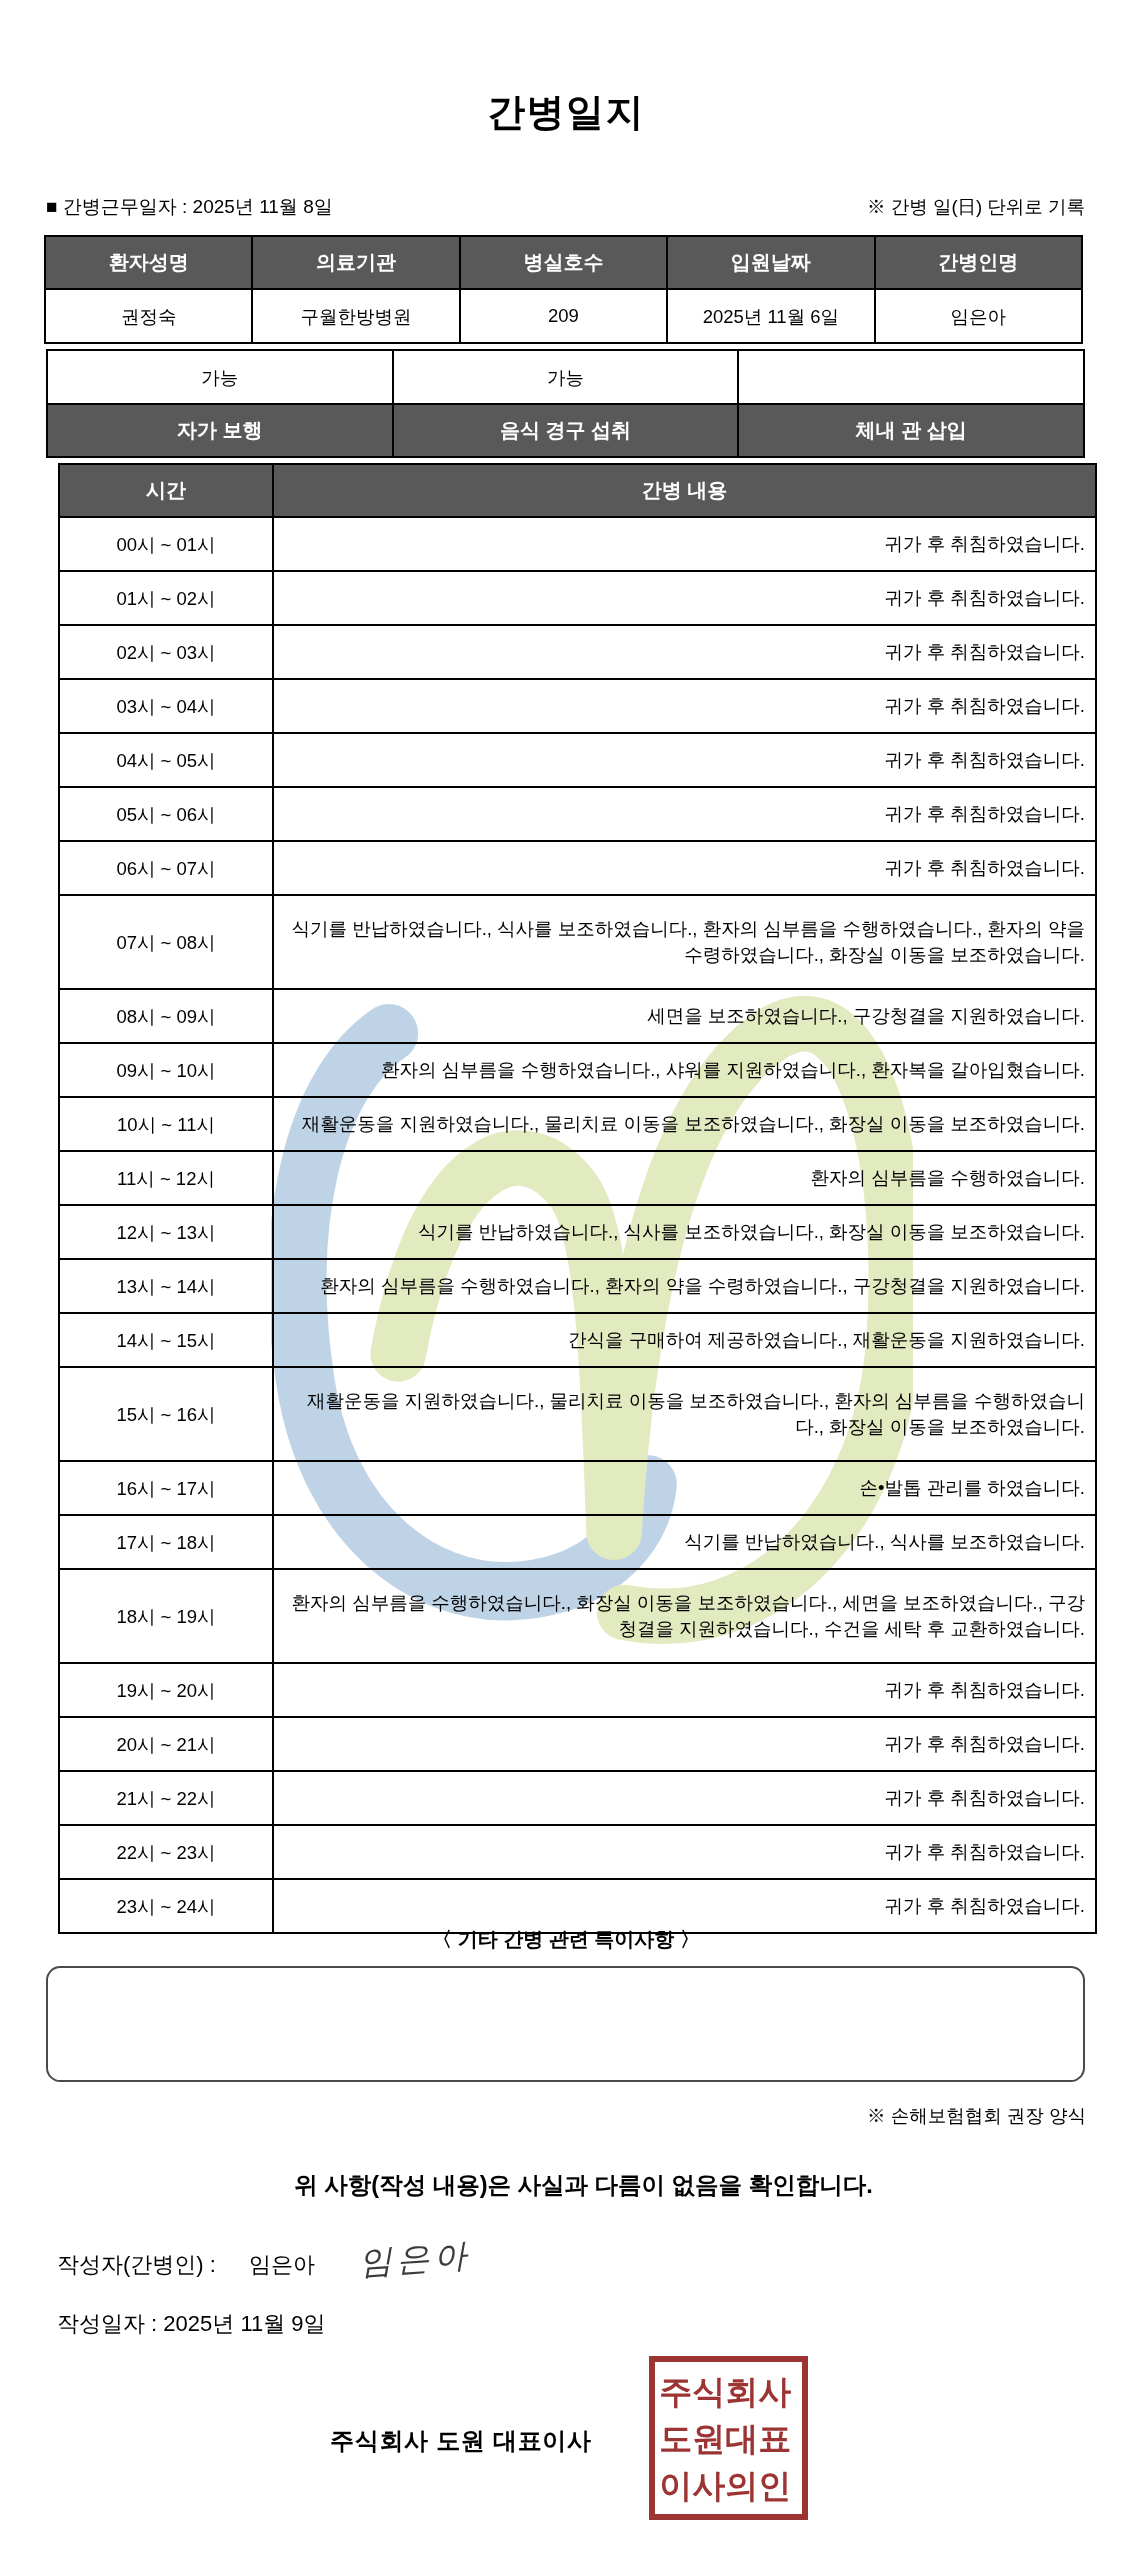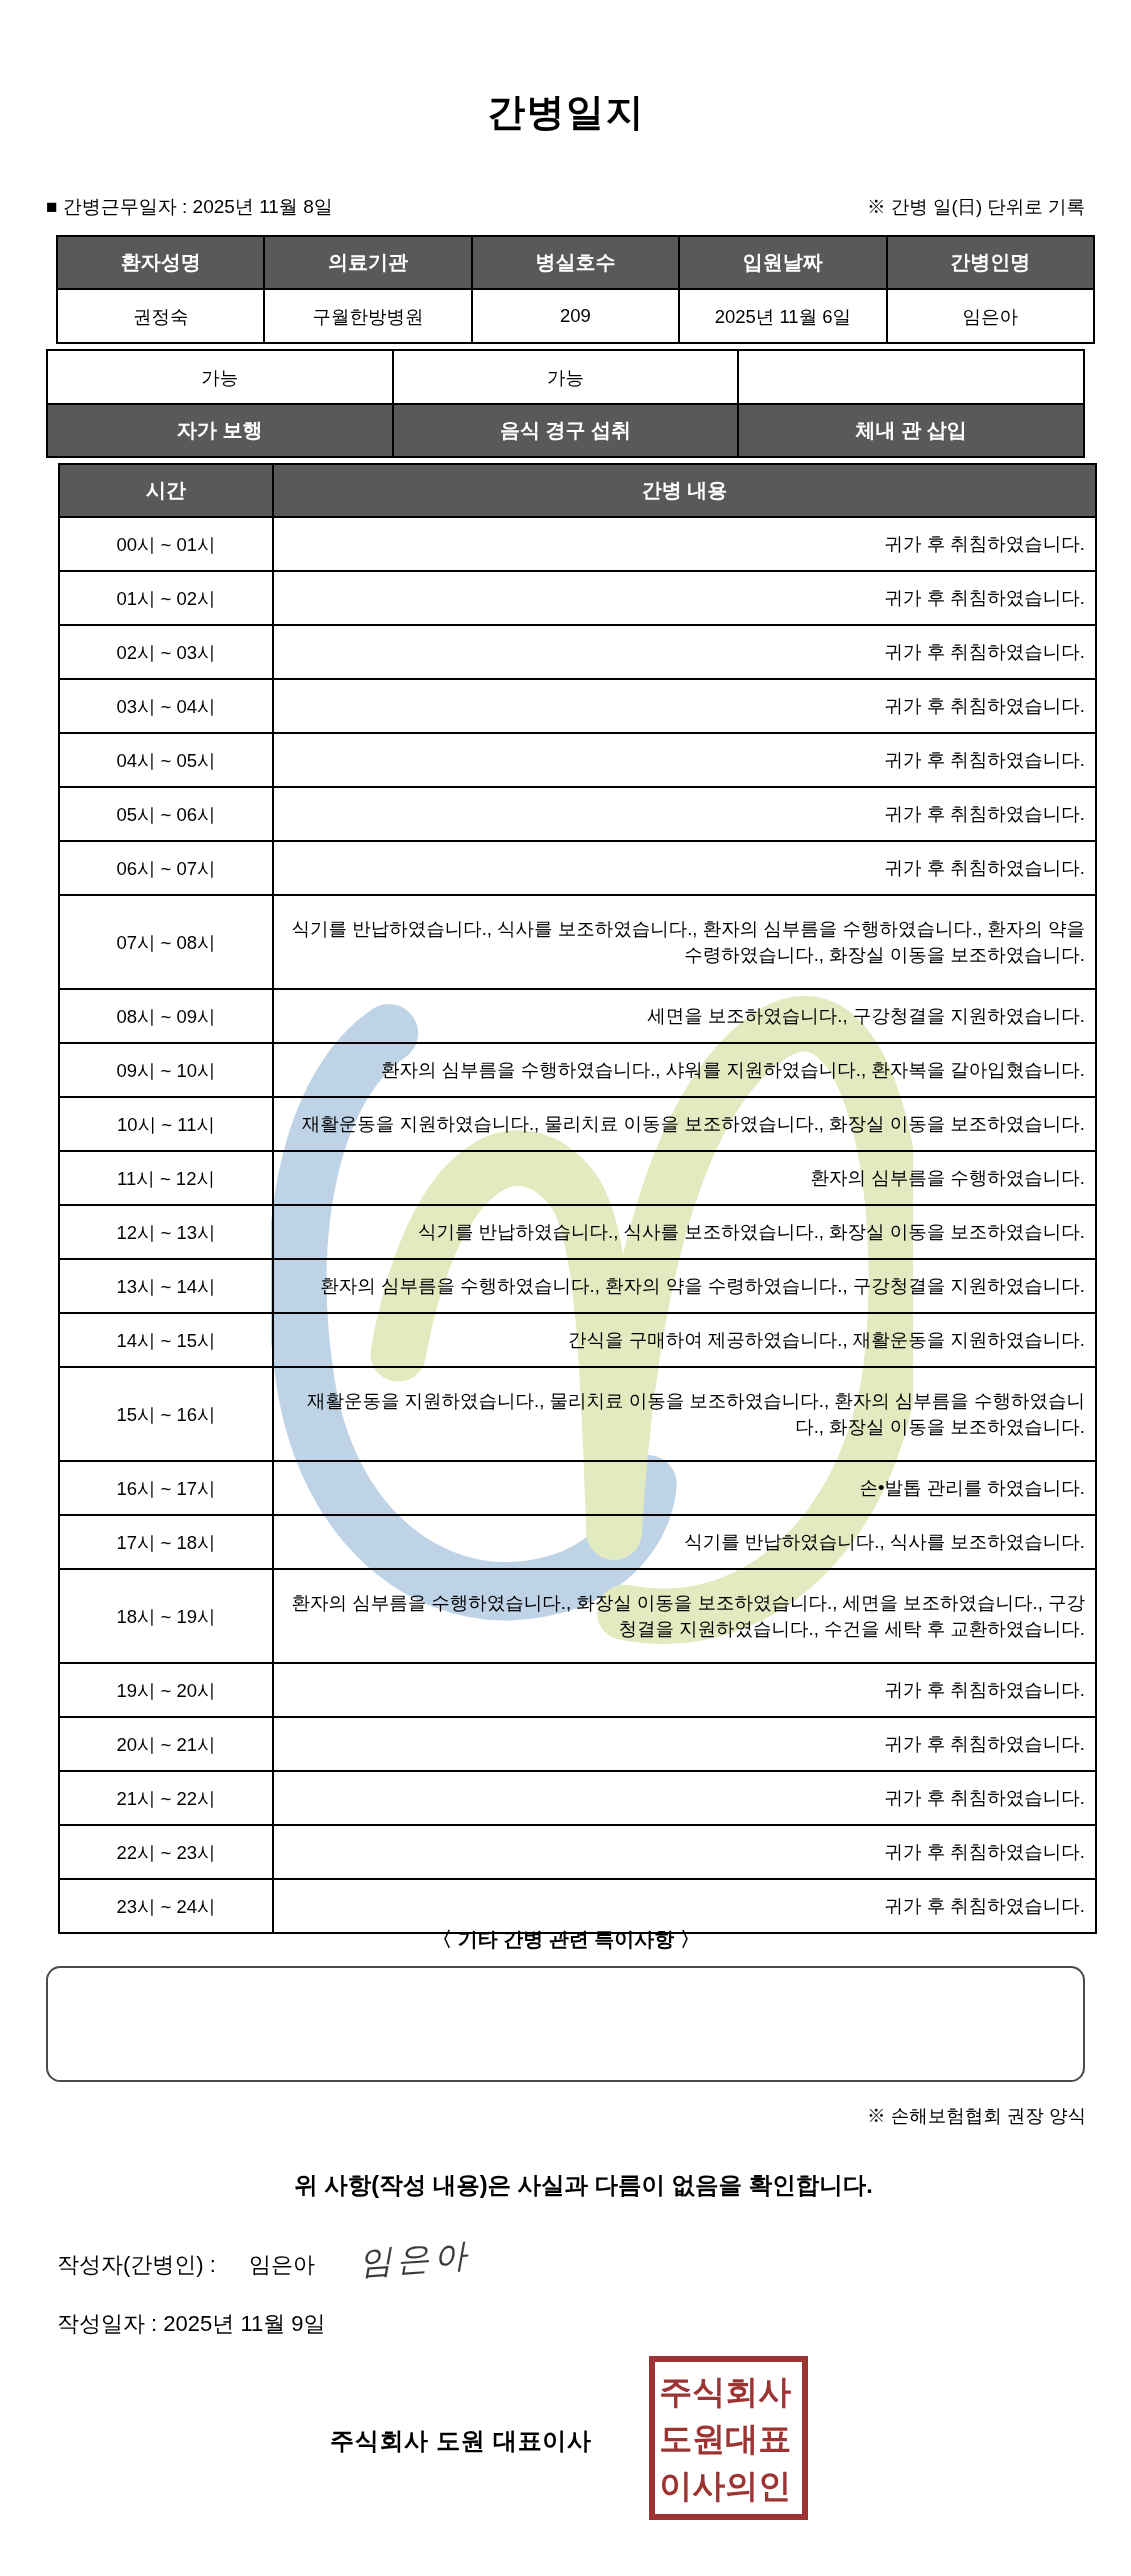--- a/index.html
+++ b/index.html
@@ -20,21 +20,21 @@
   .meta-right { font-size:18.5px; }
 
   
   table { border-collapse:collapse; table-layout:fixed; width:1039px; background:transparent; z-index:1; }
   th, td { border:2.1px solid #000; }
   th {
     background:#595959; color:#ffffff; font-weight:bold;
     font-size:20px; height:53px; text-align:center; vertical-align:middle;
   }
   td { font-size:18.5px; height:54px; vertical-align:middle; background:transparent;border-radius:24px; }
-  .t-info   { top:235px; left:56px;padding-left:17px; }
+  .t-info   { top:235px; left:44px;padding-left:17px; }
   .t-status { top:349px; left:46px; }
   .t-care   { top:463px; left:46px;margin-left:12px; }
   .t-info td, .t-status td { text-align:center; }
   .t-care col.c-time { width:214px; }
   .t-care .time-cell { text-align:center; }
   .t-care .content-cell { text-align:right; padding:7px 10px; line-height:26px; }
   tr[data-tall="true"] td { height:94px; }
 
   
   .notes-title { top:1926px; left:0; width:100%; text-align:center; font-size:20px; font-weight:bold; z-index:2; }

